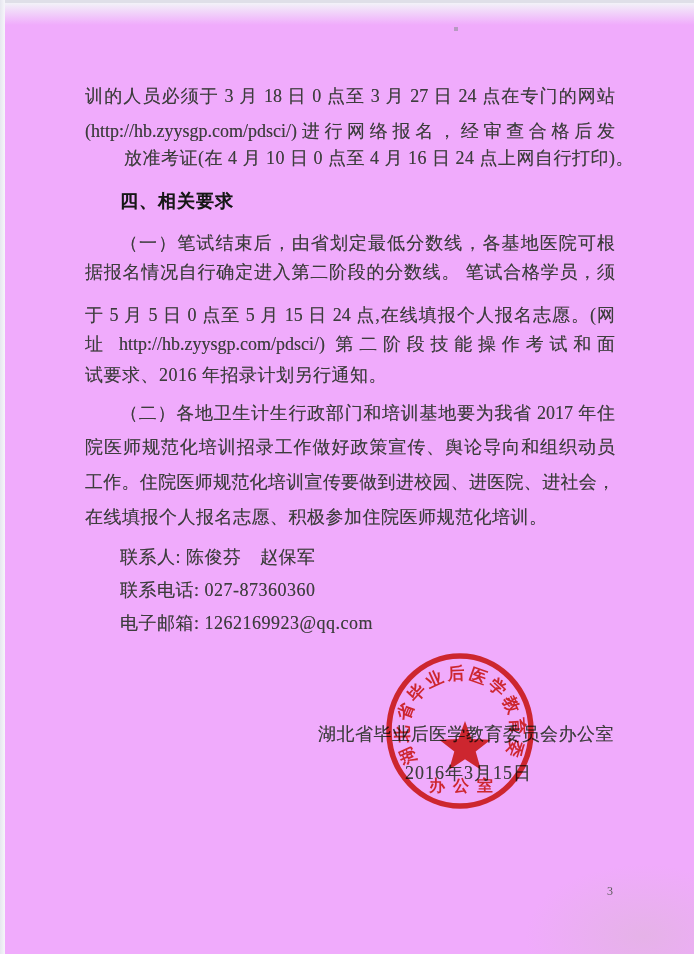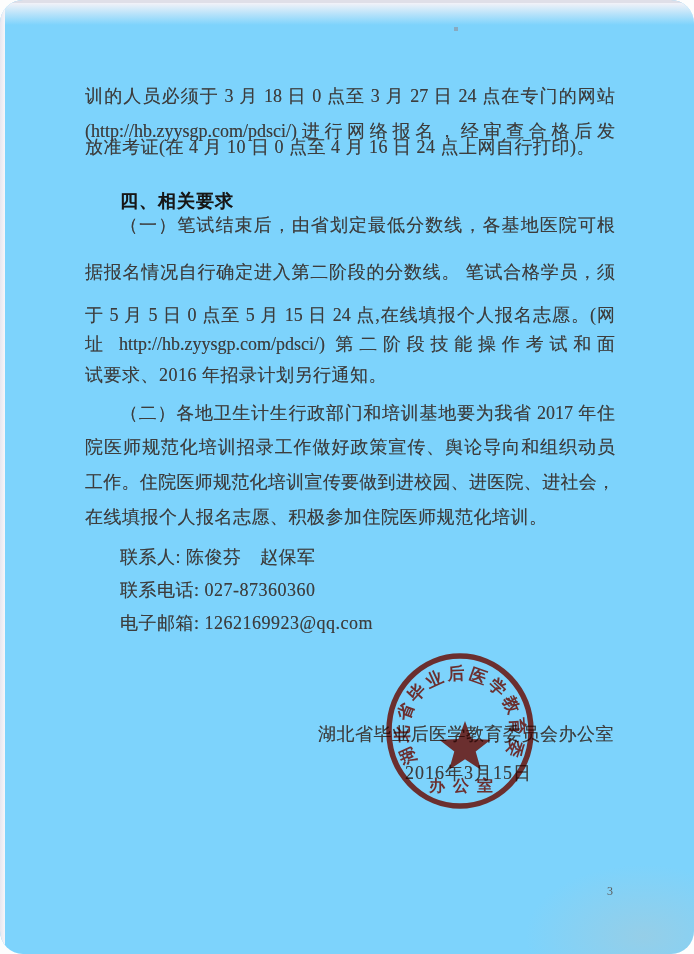--- a/index.html
+++ b/index.html
@@ -1,23 +1,22 @@
 <!DOCTYPE html>
 <html><head>
 <meta charset="utf-8">
 <style>
   html,body{margin:0;padding:0;background:#fdfdfd;}
   .page{
     position:relative;
     width:694px;height:954px;
-    background:#7dd3fc;
+    background:#f0abfc;
     overflow:hidden;
     font-family:"Liberation Serif","DejaVu Serif",serif;
     color:#3d3d3d;
-    border-radius:23px;
   }
   
   .edge-left{position:absolute;left:0;top:0;width:5px;height:100%;
     background:linear-gradient(90deg,#e6e6ef,#f6f6fa);}
   .edge-top{position:absolute;left:0;top:0;width:100%;height:3px;background:#dfdfe8;}
   .edge-top-band{position:absolute;left:0;top:3px;width:100%;height:22px;
     background:linear-gradient(#f2f2f8,rgba(255,255,255,0));}
   .speck{position:absolute;left:454px;top:27px;width:4px;height:4px;background:#8f8f97;opacity:.6;}
   .corner-shadow{position:absolute;right:0;bottom:0;width:170px;height:90px;
     background:radial-gradient(ellipse at 70% 80%,rgba(205,195,185,.30),rgba(205,195,185,0) 70%);}
@@ -64,23 +63,23 @@
 
   <div class="edge-top"></div>
   <div class="edge-top-band"></div>
   <div class="edge-left"></div>
   <div class="speck"></div>
   <div class="corner-shadow"></div>
 
   <div id="doc-lines">
       <div class="doc-line body justify" style="top: 85px;">训的人员必须于 3 月 18 日 0 点至 3 月 27 日 24 点在专门的网站</div>
       <div class="doc-line body justify" style="top: 120px;">(http://hb.zyysgp.com/pdsci/)进行网络报名，经审查合格后发</div>
-      <div class="doc-line body" style="top: 136px;">放准考证(在 4 月 10 日 0 点至 4 月 16 日 24 点上网自行打印)。</div>
+      <div class="doc-line body" style="top: 147px; margin-left: 39px;">放准考证(在 4 月 10 日 0 点至 4 月 16 日 24 点上网自行打印)。</div>
       <div class="doc-line heading" style="top: 190px;">四、相关要求</div>
-      <div class="doc-line body justify indent" style="top: 214px;">（一）笔试结束后，由省划定最低分数线，各基地医院可根</div>
+      <div class="doc-line body justify indent" style="top: 232px;">（一）笔试结束后，由省划定最低分数线，各基地医院可根</div>
       <div class="doc-line body justify" style="top: 261px;">据报名情况自行确定进入第二阶段的分数线。 笔试合格学员，须</div>
       <div class="doc-line body justify" style="top: 304px;">于 5 月 5 日 0 点至 5 月 15 日 24 点,在线填报个人报名志愿。(网</div>
       <div class="doc-line body justify" style="top: 333px;">址 http://hb.zyysgp.com/pdsci/) 第二阶段技能操作考试和面</div>
       <div class="doc-line body" style="top: 364px;">试要求、2016 年招录计划另行通知。</div>
       <div class="doc-line body justify indent" style="top: 402px;">（二）各地卫生计生行政部门和培训基地要为我省 2017 年住</div>
       <div class="doc-line body justify" style="top: 436px;">院医师规范化培训招录工作做好政策宣传、舆论导向和组织动员</div>
       <div class="doc-line body justify" style="top: 471px;">工作。住院医师规范化培训宣传要做到进校园、进医院、进社会，</div>
       <div class="doc-line body" style="top: 506px;">在线填报个人报名志愿、积极参加住院医师规范化培训。</div>
       <div class="doc-line contact indent" style="top: 546px;">联系人: 陈俊芬　赵保军</div>
       <div class="doc-line contact indent" style="top: 579px;">联系电话: 027-87360360</div>

